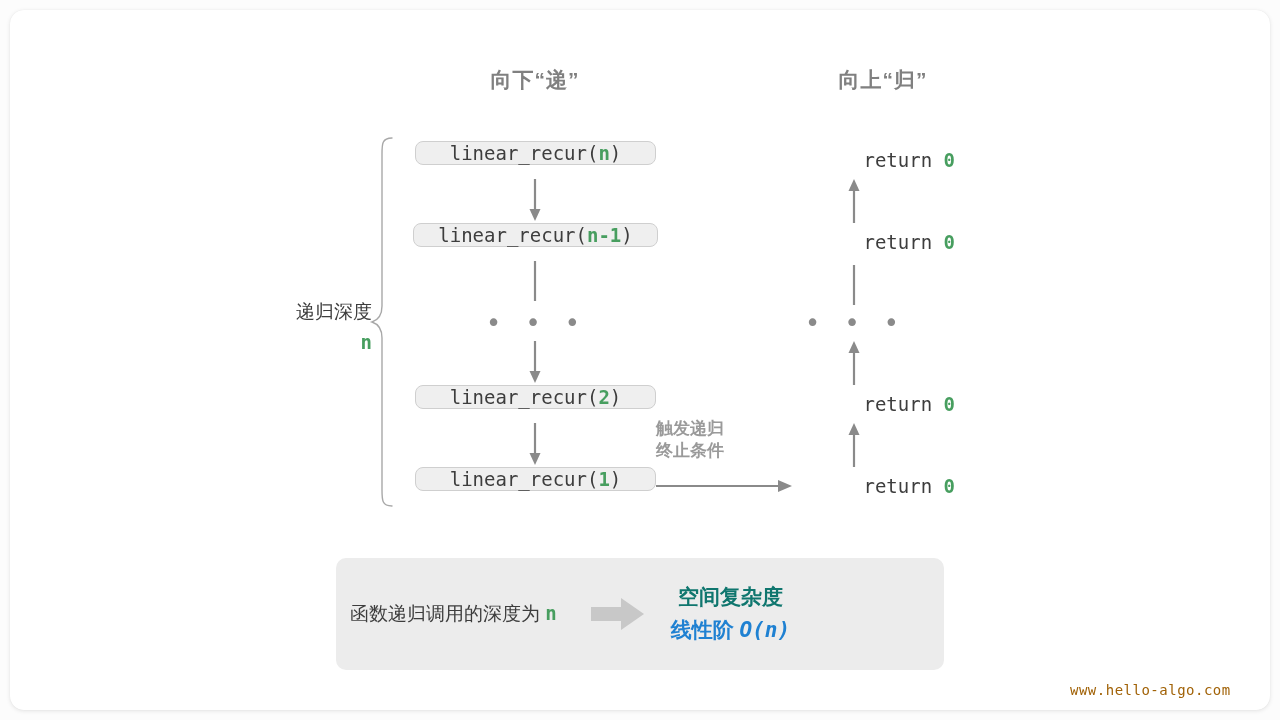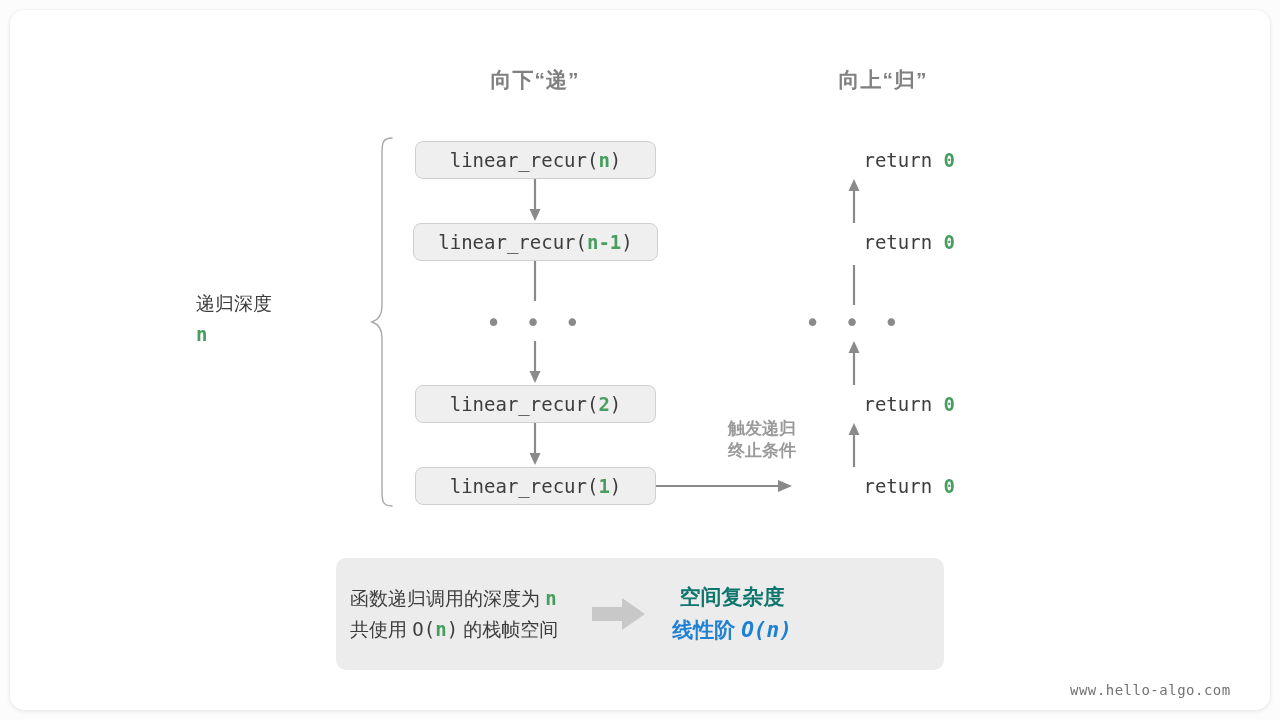--- a/index.html
+++ b/index.html
@@ -31,21 +31,21 @@
     font-weight: bold;
     color: #808080;
     letter-spacing: 1px;
     text-align: center;
     white-space: nowrap;
   }
 
   
   .call-box {
     box-sizing: border-box;
-    height: 38px;
+    height: 24px;
     background: #efefef;
     border: 1.5px solid #cfcfcf;
     border-radius: 8px;
     display: flex;
     align-items: center;
     justify-content: center;
     font-family: "DejaVu Sans Mono", "Liberation Mono", monospace;
     font-size: 19px;
     color: #3d3d3d;
     white-space: nowrap;
@@ -68,22 +68,23 @@
     font-size: 26px;
     letter-spacing: 4px;
     font-family: "DejaVu Sans Mono", "Liberation Mono", monospace;
     text-align: center;
     line-height: 1;
     white-space: nowrap;
   }
 
   
   .depth-label {
-    text-align: left;
-    white-space: nowrap;
+    text-align: right;
+    white-space: nowrap;
+    margin-top: 8px;
   }
   .depth-label .t1 {
     display: block;
     font-size: 19px;
     color: #3d3d3d;
     margin-bottom: 6px;
   }
   .depth-label .t2 {
     display: block;
     font-family: "DejaVu Sans Mono", "Liberation Mono", monospace;
@@ -91,21 +92,21 @@
     font-weight: bold;
     color: #479e5f;
   }
 
   
   .note {
     font-size: 17px;
     font-weight: bold;
     color: #9a9a9a;
     line-height: 1.30;
-    text-align: right;
+    text-align: left;
     white-space: nowrap;
   }
 
   
   #summary {
     box-sizing: border-box;
     background: #ececec;
     border-radius: 10px;
     display: flex;
     align-items: center;
@@ -143,21 +144,21 @@
   }
   .sum-right .value .mono {
     font-family: "DejaVu Sans Mono", "Liberation Mono", monospace;
     font-style: italic;
   }
 
   
   #watermark {
     font-family: "DejaVu Sans Mono", "Liberation Mono", monospace;
     font-size: 14px;
-    color: #737373;
+    color: #a16207;
     letter-spacing: 0.5px;
     white-space: nowrap;
   }
 
   svg { display: block; }
 </style>
 </head>
 <body>
 
 <div id="canvas">
@@ -276,23 +277,20 @@
     <span>触发递归</span><br>
     <span>终止条件</span>
   </div>
 
   <div id="summary" class="abs" style="left:326px; top:548px; width:608px; height:112px;">
 
     <div class="sum-left">
       <div>
         <span>函数递归调用的深度为 </span><span class="g">n</span>
       </div>
-      <div>
-        <span>共使用 </span><span class="mono">O(</span><span class="g">n</span><span class="mono">)</span><span> 的栈帧空间</span>
-      </div>
     </div>
 
     <div class="sum-arrow">
       <svg width="54" height="34">
         <path d="M 0 10 L 30 10 L 30 1 L 53 17 L 30 33 L 30 24 L 0 24 Z" fill="#c8c8c8"></path>
       </svg>
     </div>
 
     <div class="sum-right">
       <span class="title">空间复杂度</span>

